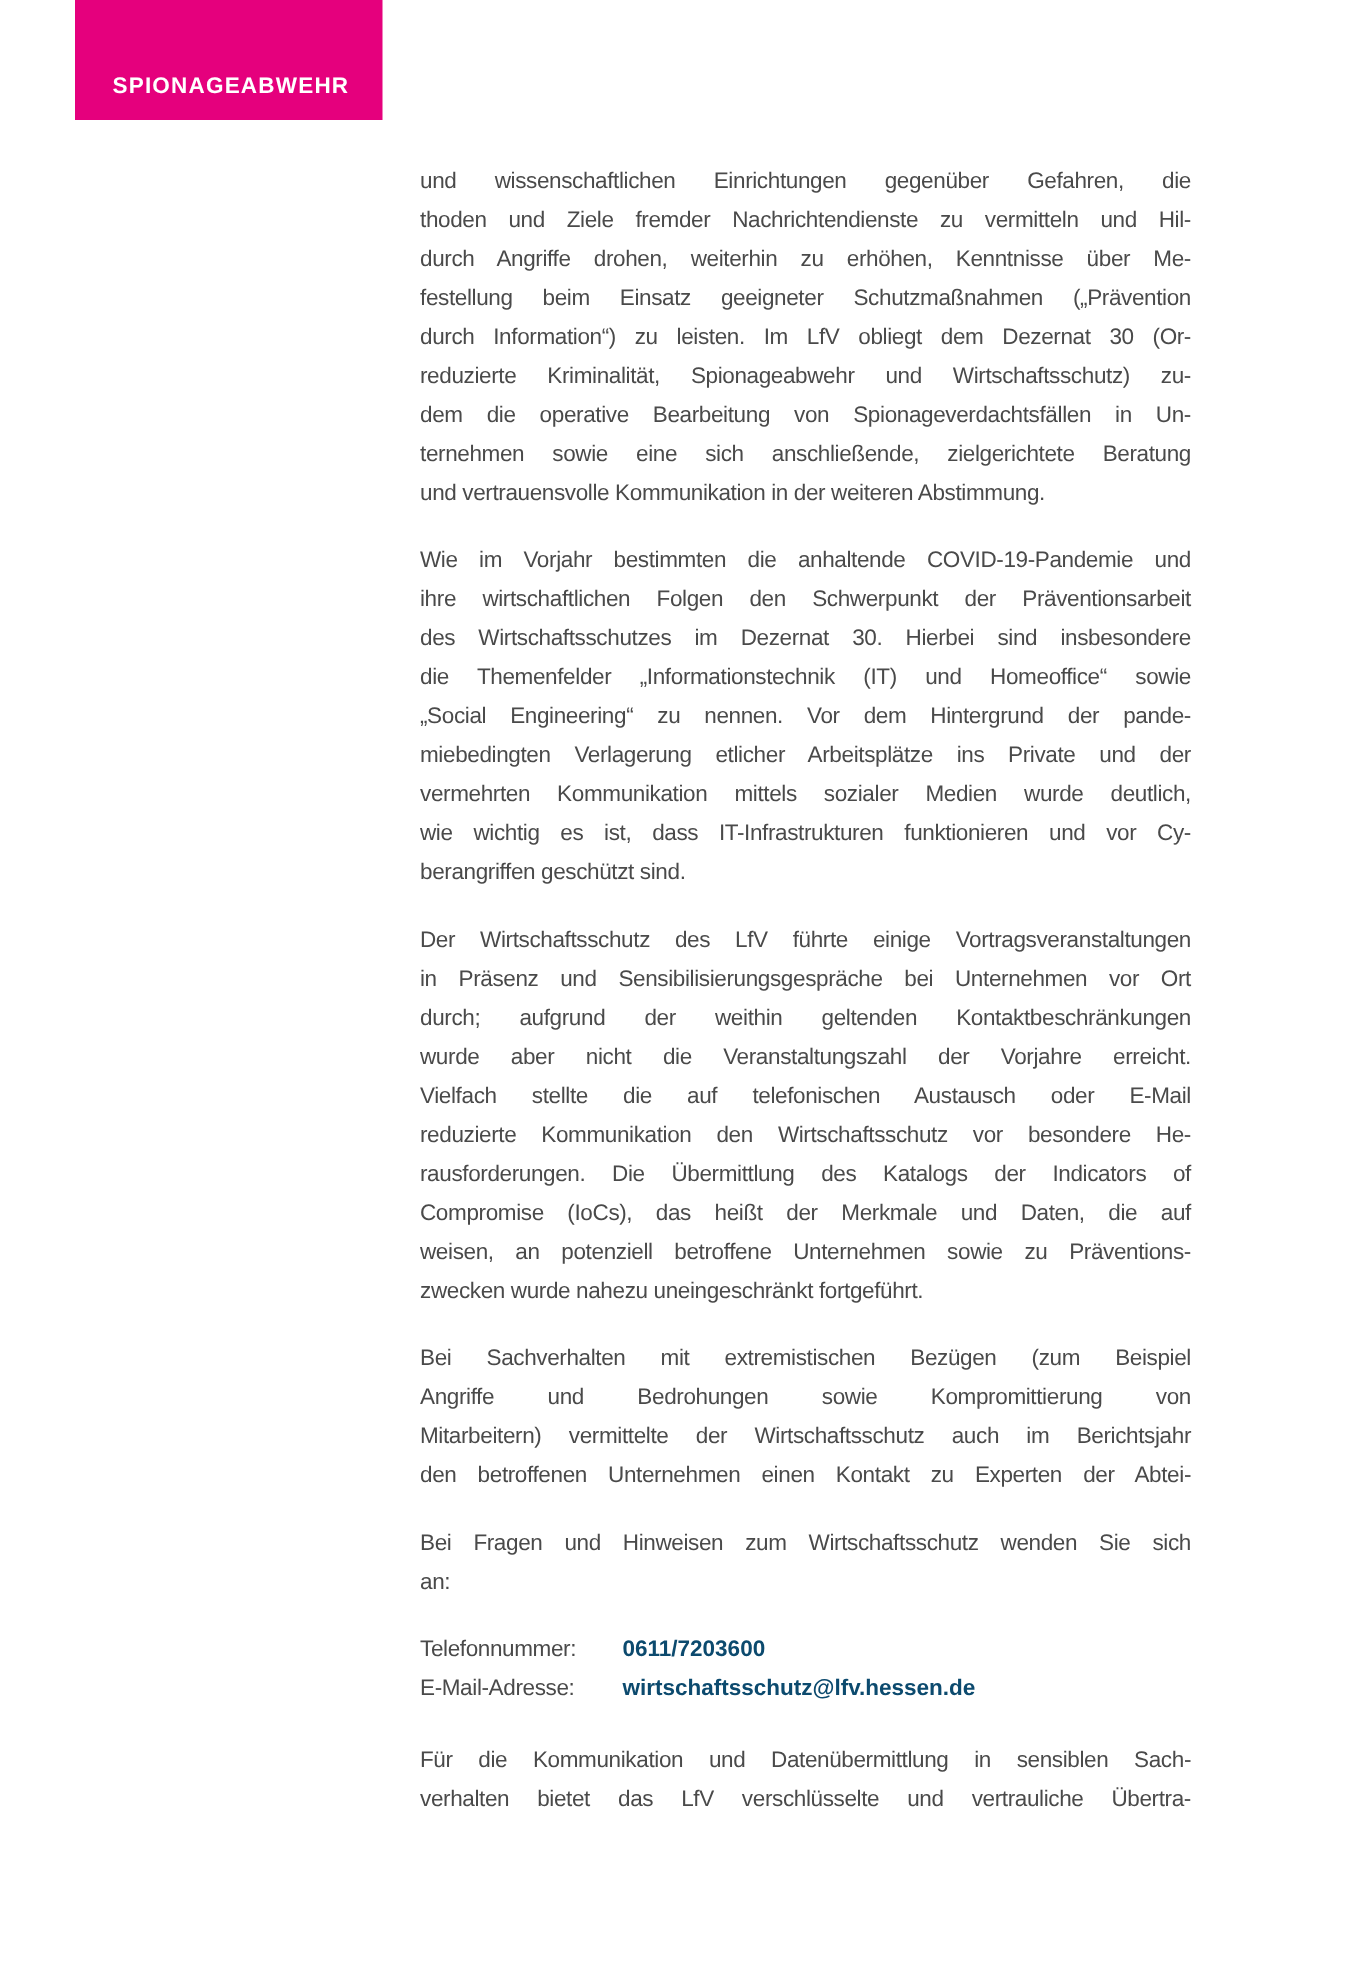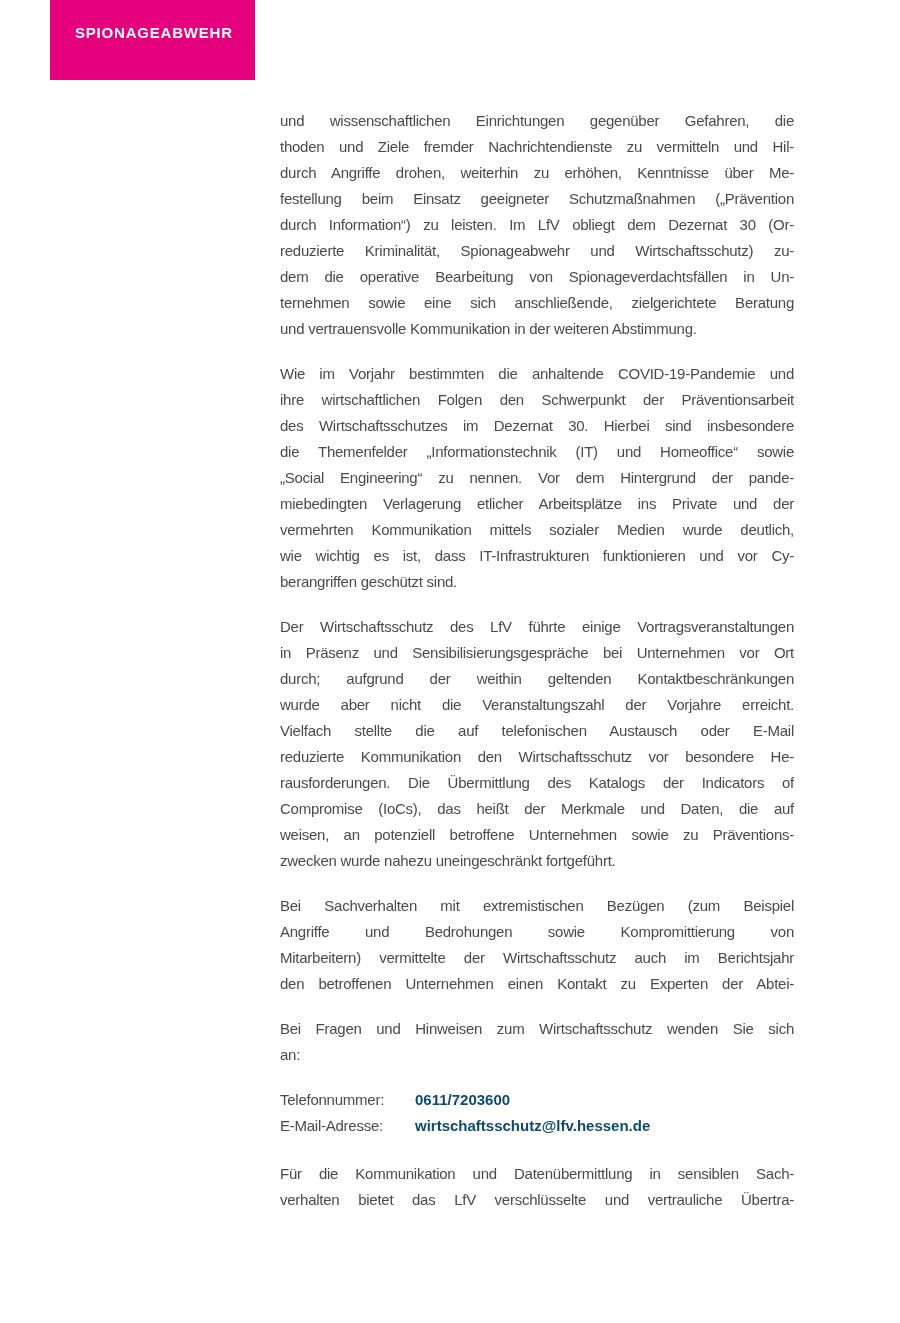--- a/index.html
+++ b/index.html
@@ -17,21 +17,21 @@
   }
   
   .section-tab {
     position: absolute;
     left: 50px;
     top: 0;
     width: 205px;
     height: 80px;
     box-sizing: border-box;
     display: flex;
-    align-items: center;
+    align-items: flex-end;
     padding: 0 0 15px 25px;
   }
   .section-tab .tab-label {
     color: #ffffff;
     font-size: 15px;
     font-weight: bold;
     letter-spacing: 0.8px;
     line-height: 1;
   }
   

